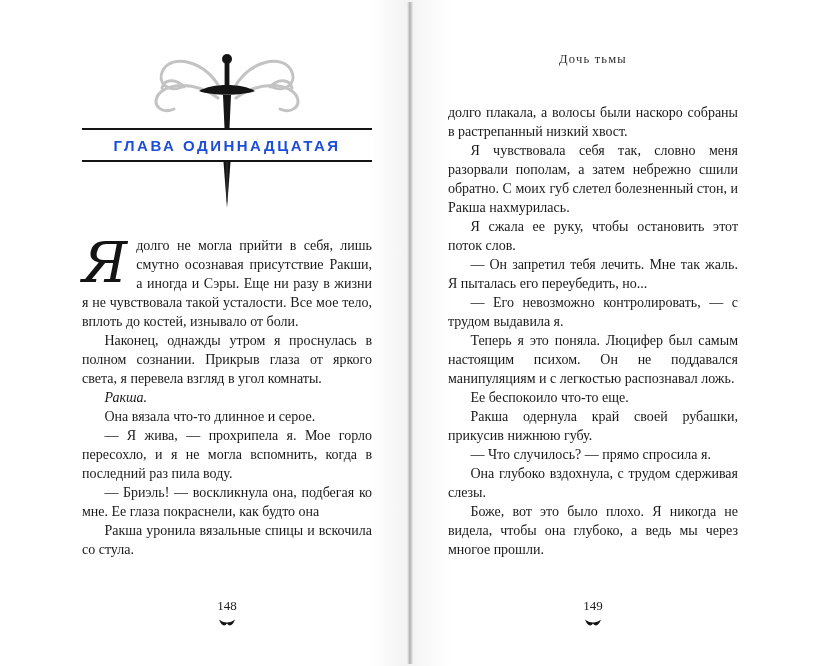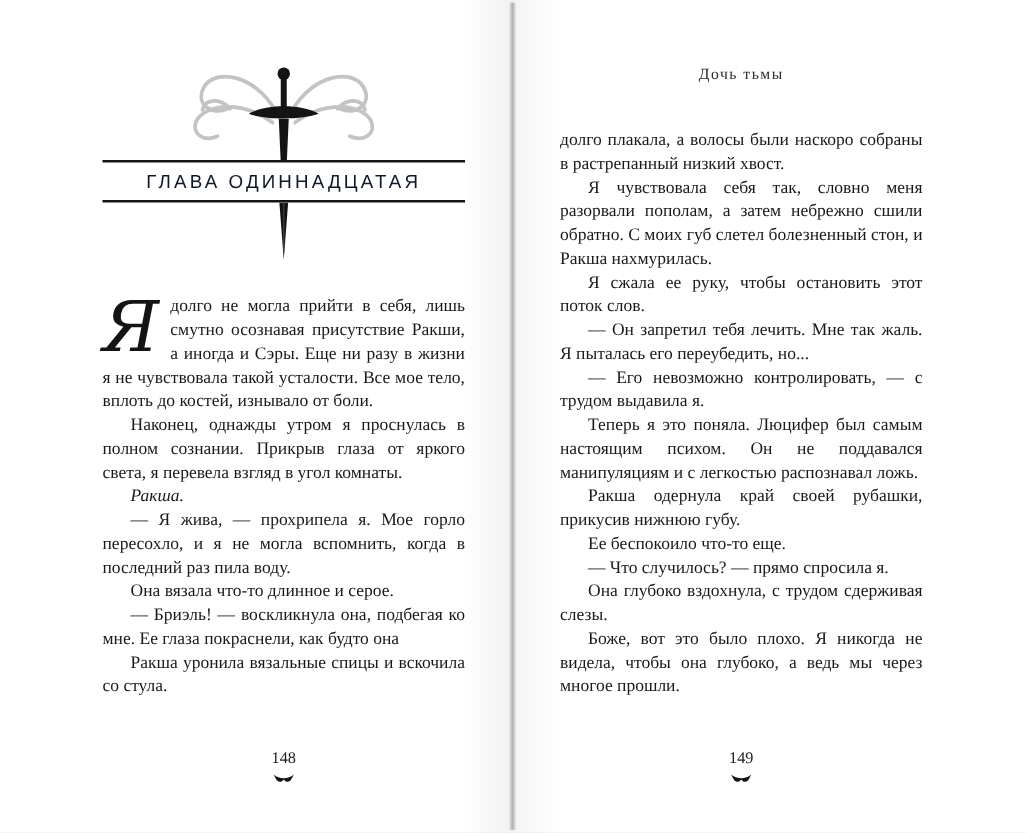--- a/index.html
+++ b/index.html
@@ -18,22 +18,22 @@
   .divider { position: absolute; left: 407px; top: 2px; bottom: 2px; width: 6px;
              background: linear-gradient(to right, rgba(0,0,0,0.00), rgba(0,0,0,0.28) 50%, rgba(0,0,0,0.02));
              z-index: 3; }
 
   
   .emblem { margin-top: 48px; text-align: center; height: 80px; }
 
   .chapter-banner { border-top: 2px solid #141414; border-bottom: 2px solid #141414;
                     padding: 7px 0 6px 0; text-align: center; background: #fff; }
   .chapter-banner h1 { margin: 0; font-family: "Liberation Sans", sans-serif;
-                       font-size: 15px; font-weight: 400; letter-spacing: 2.5px;
-                       color: #0f172a; }
+                       font-size: 15px; font-weight: 700; letter-spacing: 2.5px;
+                       color: #1d4ed8; }
 
   .blade-tip { text-align: center; height: 48px; line-height: 0; }
 
   
   .running-header { margin-top: 52px; text-align: center; font-size: 12.5px;
                     letter-spacing: 1.2px; color: #2c2c2c; }
 
   
   .body-text { text-align: justify; font-size: 14px; line-height: 19px;
                hyphens: auto; -webkit-hyphens: auto; }
@@ -93,22 +93,22 @@
         <line x1="6" y1="0" x2="6" y2="40" stroke="#4a4a4a" stroke-width="0.8"></line>
       </svg>
     </div>
 
     <div class="body-text">
       <p class="para">
         <span class="dropcap">Я</span><span>долго не могла прийти в себя, лишь смутно осознавая присутствие Ракши, а иногда и Сэры. Еще ни разу в жизни я не чувствовала такой усталости. Все мое тело, вплоть до костей, изнывало от боли.</span>
       </p>
       <p class="para indent">Наконец, однажды утром я проснулась в полном сознании. Прикрыв глаза от яркого света, я перевела взгляд в угол комнаты.</p>
       <p class="para indent italic">Ракша.</p>
+      <p class="para indent">Она вязала что-то длинное и серое.</p>
       <p class="para indent">— Я жива, — прохрипела я. Мое горло пересохло, и я не могла вспомнить, когда в последний раз пила воду.</p>
-      <p class="para indent">Она вязала что-то длинное и серое.</p>
       <p class="para indent">— Бриэль! — воскликнула она, подбегая ко мне. Ее глаза покраснели, как будто она</p>
       <p class="para indent">Ракша уронила вязальные спицы и вскочила со стула.</p>
     </div>
 
     <div class="page-footer">
       <div class="pagenum">148</div>
       <div class="ornament">
         <svg width="18" height="10" viewBox="0 0 18 10" aria-hidden="true">
           <path d="M1,1.5 C3.5,8 6.5,9 9,5.5 C11.5,9 14.5,8 17,1.5 C12.5,5.5 5.5,5.5 1,1.5 Z" fill="#141414"></path>
         </svg>
@@ -120,22 +120,22 @@
 
     <div class="running-header">Дочь тьмы</div>
 
     <div class="body-text">
       <p class="para noindent">долго плакала, а волосы были наскоро собраны в растрепанный низкий хвост.</p>
       <p class="para indent">Я чувствовала себя так, словно меня разорвали пополам, а затем небрежно сшили обратно. С моих губ слетел болезненный стон, и Ракша нахмурилась.</p>
       <p class="para indent">Я сжала ее руку, чтобы остановить этот поток слов.</p>
       <p class="para indent">— Он запретил тебя лечить. Мне так жаль. Я пыталась его переубедить, но...</p>
       <p class="para indent">— Его невозможно контролировать, — с трудом выдавила я.</p>
       <p class="para indent">Теперь я это поняла. Люцифер был самым настоящим психом. Он не поддавался манипуляциям и с легкостью распознавал ложь.</p>
+      <p class="para indent">Ее беспокоило что-то еще.</p>
       <p class="para indent">Ракша одернула край своей рубашки, прикусив нижнюю губу.</p>
-      <p class="para indent">Ее беспокоило что-то еще.</p>
       <p class="para indent">— Что случилось? — прямо спросила я.</p>
       <p class="para indent">Она глубоко вздохнула, с трудом сдерживая слезы.</p>
       <p class="para indent">Боже, вот это было плохо. Я никогда не видела, чтобы она глубоко, а ведь мы через многое прошли.</p>
     </div>
 
     <div class="page-footer">
       <div class="pagenum">149</div>
       <div class="ornament">
         <svg width="18" height="10" viewBox="0 0 18 10" aria-hidden="true">
           <path d="M1,1.5 C3.5,8 6.5,9 9,5.5 C11.5,9 14.5,8 17,1.5 C12.5,5.5 5.5,5.5 1,1.5 Z" fill="#141414"></path>

